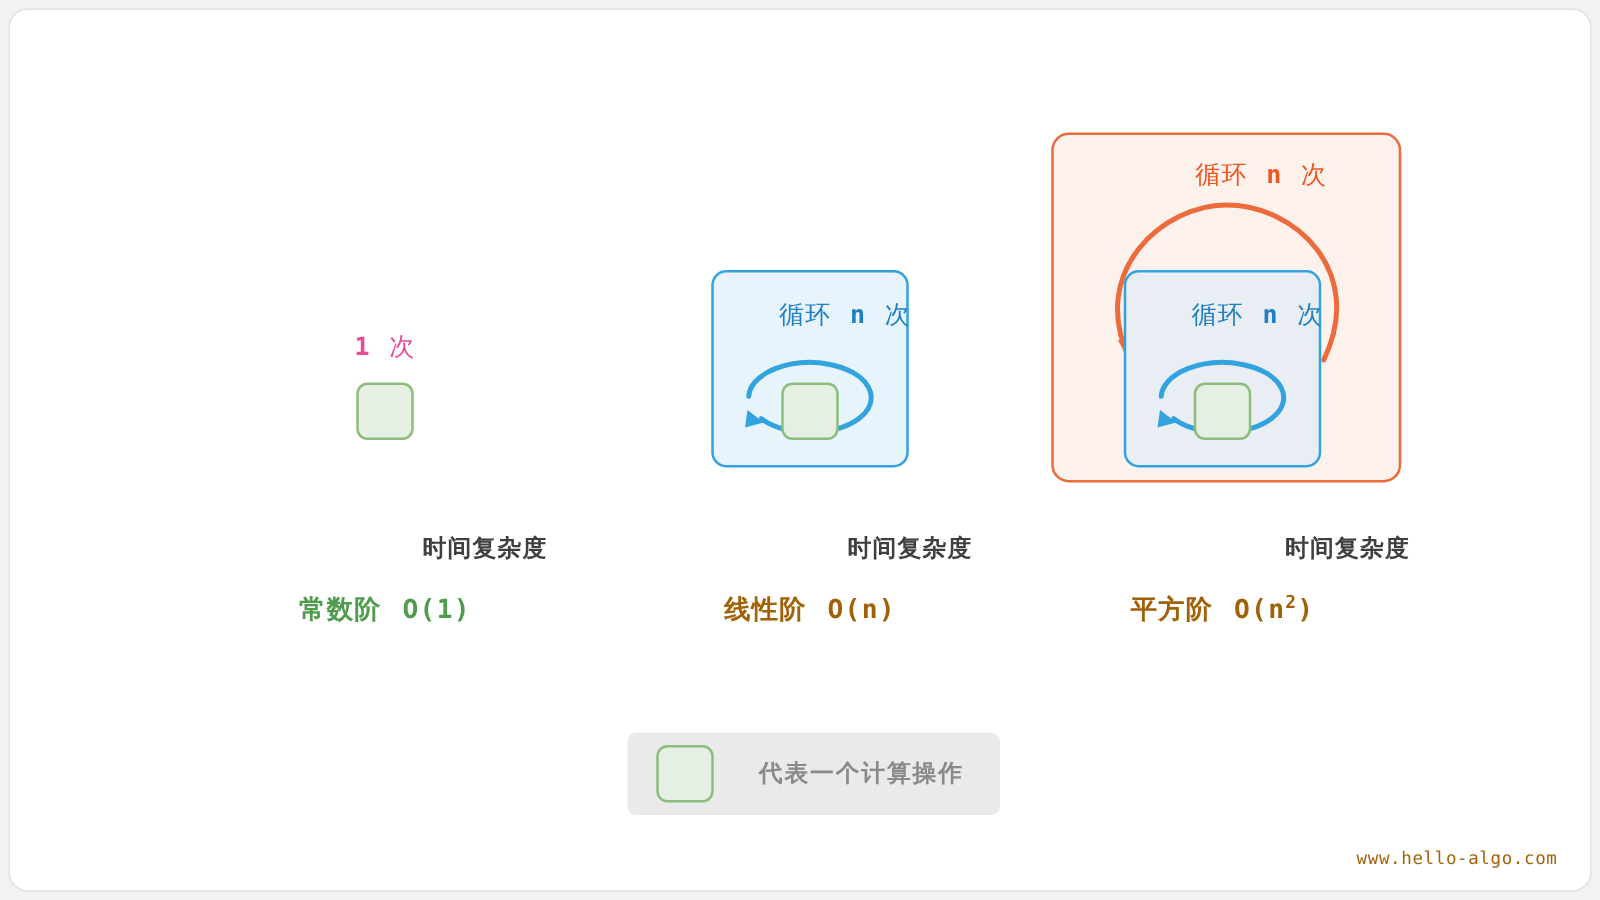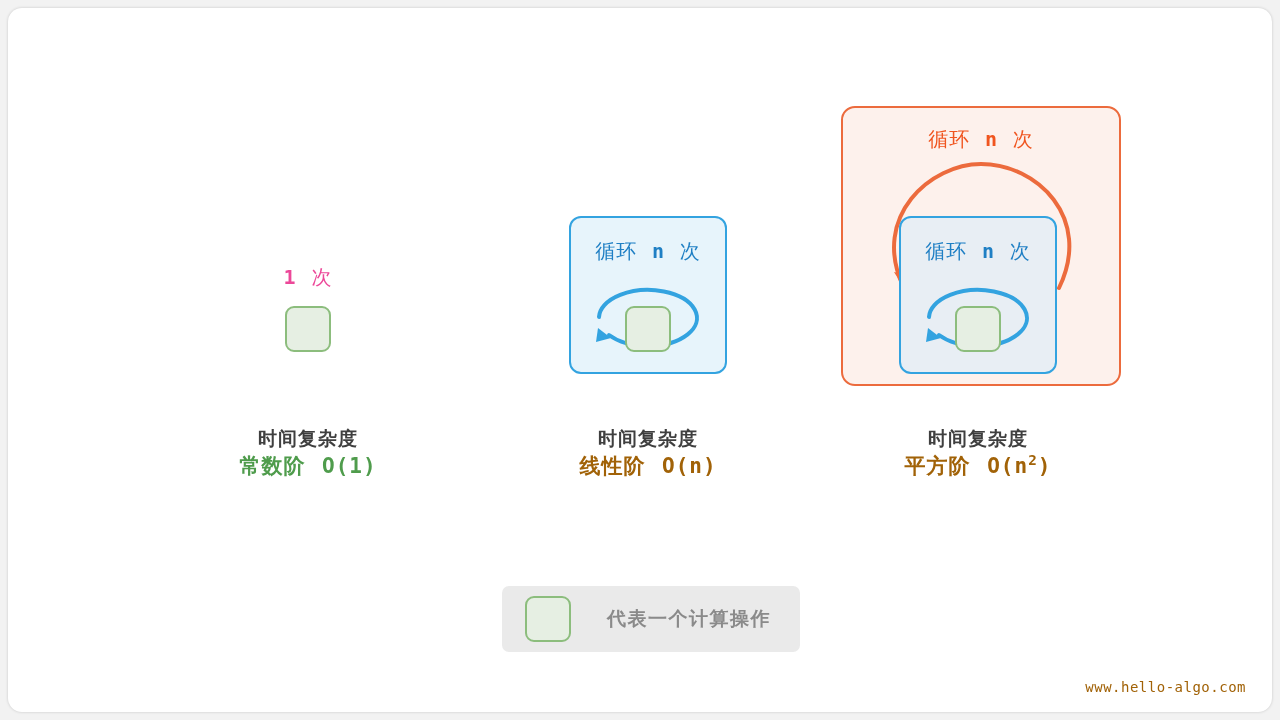--- a/index.html
+++ b/index.html
@@ -99,20 +99,21 @@
     box-sizing: border-box;
   }
 
   .loop-title {
     position: absolute;
     width: 100%;
     text-align: center;
     font-size: 20px;
     letter-spacing: 1px;
     white-space: nowrap;
+    padding-left: 28px;
   }
   .loop-title .mono {
     font-family: "DejaVu Sans Mono", "Liberation Mono", monospace;
     font-weight: bold;
   }
   .title-blue   { color: #1f7fc4; }
   .title-orange { color: #f0551f; }
 
   
   .arc-svg {
@@ -142,22 +143,24 @@
     top: 328px;
     width: 100%;
     text-align: center;
   }
   .caption-title {
     font-size: 19px;
     font-weight: bold;
     color: #3f3f3f;
     letter-spacing: 1px;
     white-space: nowrap;
+    text-align: right;
   }
   .caption-value {
+    margin-top: 21px;
     font-size: 21px;
     font-weight: bold;
     letter-spacing: 1px;
     white-space: nowrap;
   }
   .caption-value .mono {
     font-family: "DejaVu Sans Mono", "Liberation Mono", monospace;
     font-weight: bold;
   }
   .val-green  { color: #4f9c4c; }

